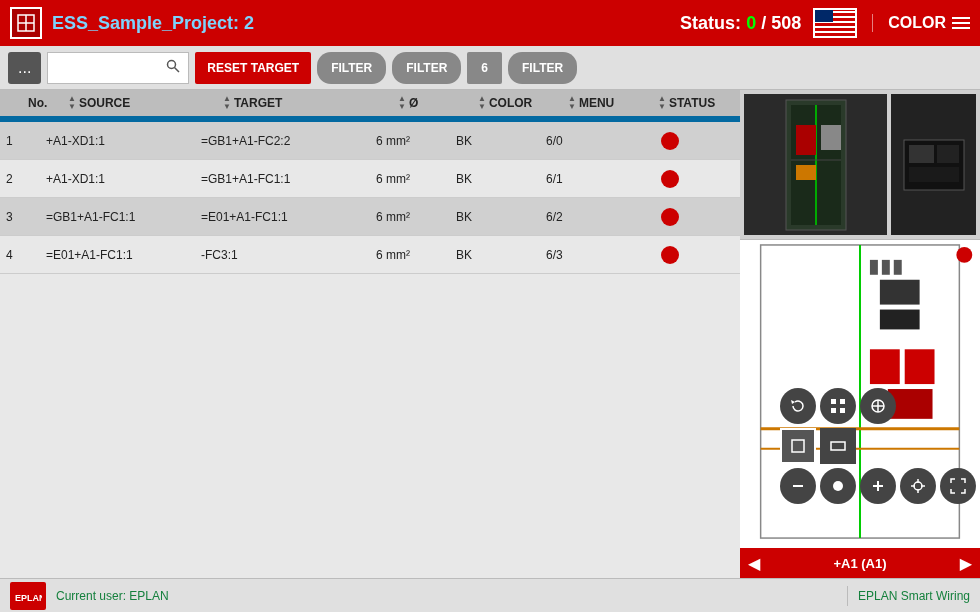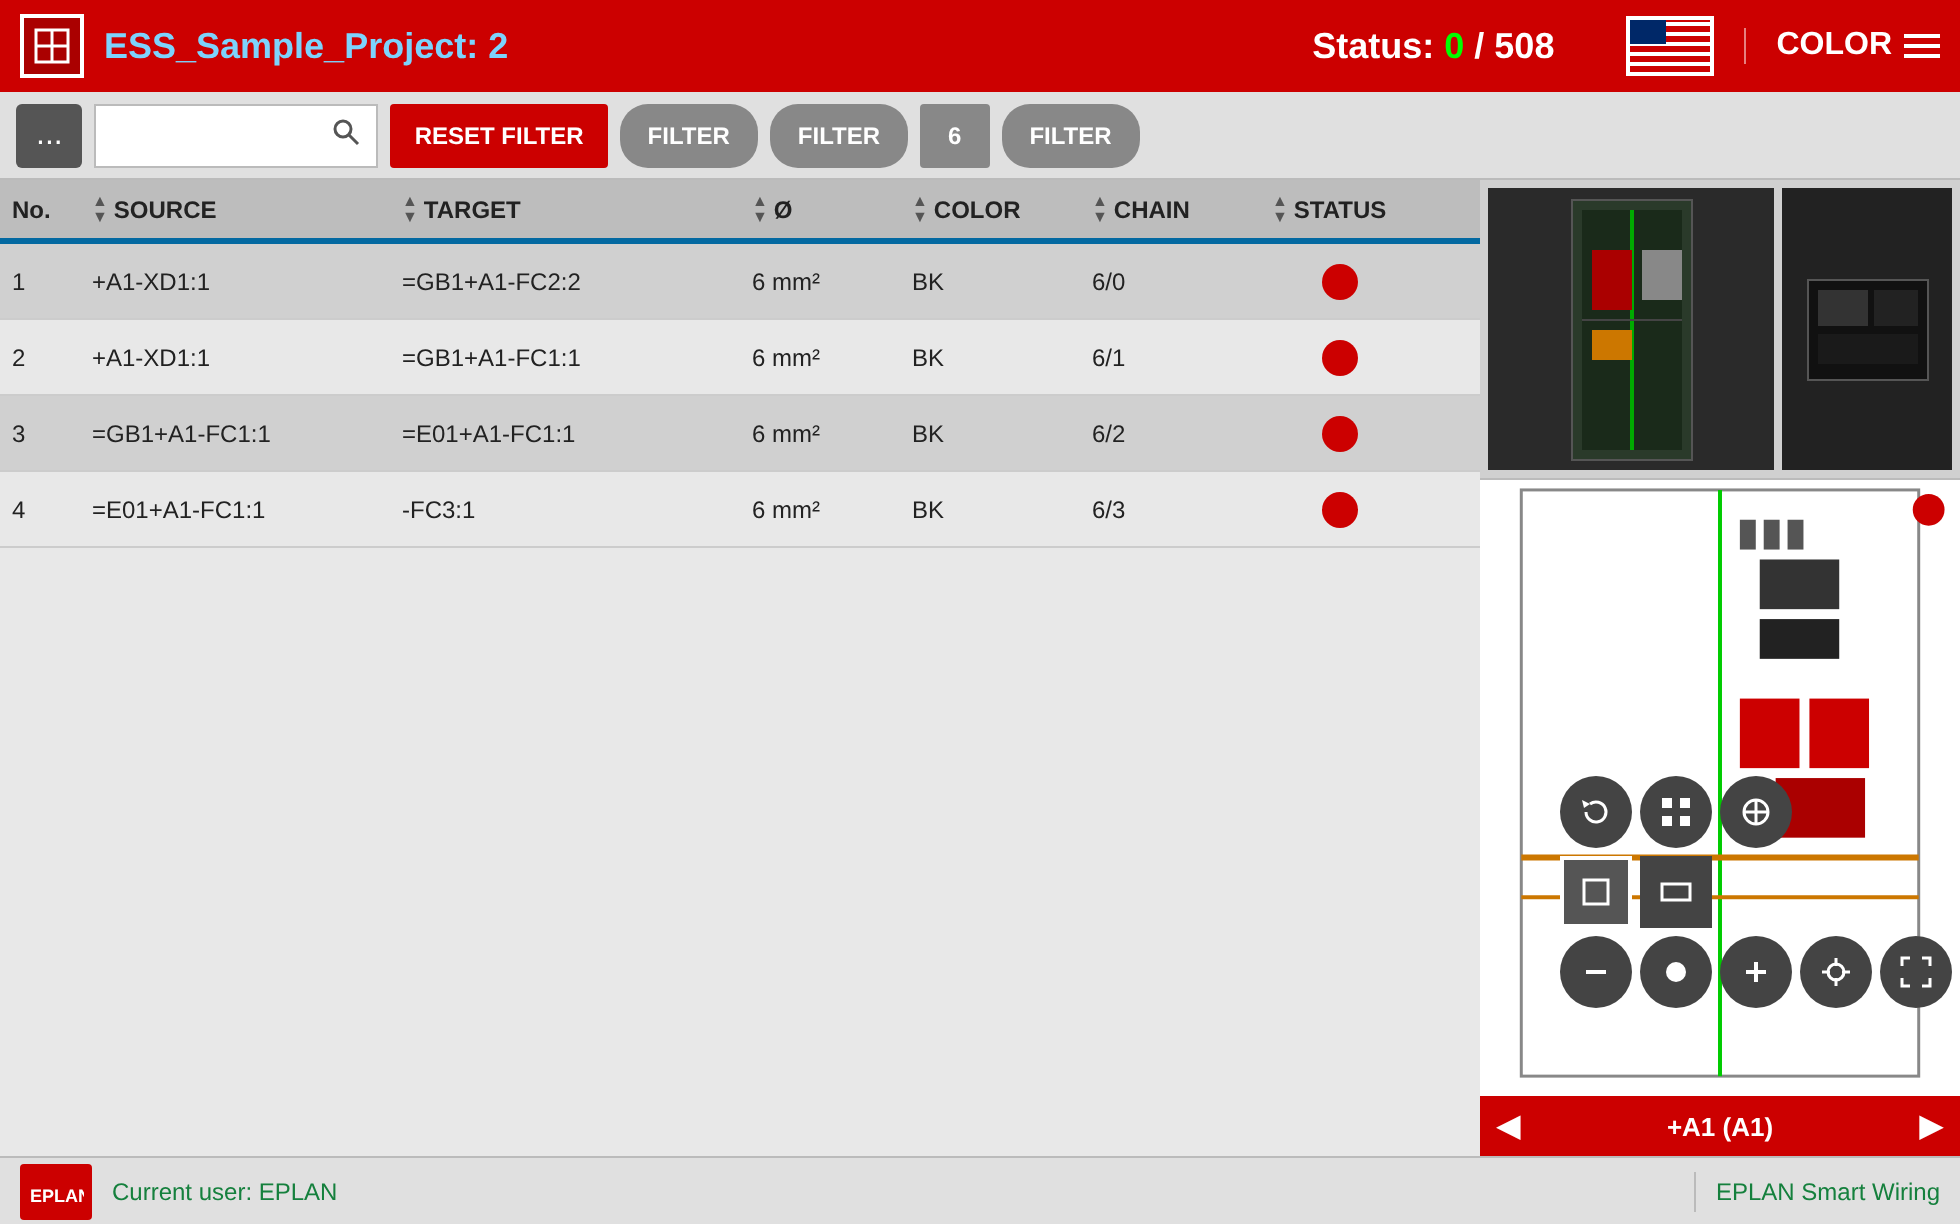--- a/index.html
+++ b/index.html
@@ -25,21 +25,21 @@
     .header-title {
       font-size: 18px;
       font-weight: bold;
       color: #7dd3fc;
       flex: 1;
     }
     .header-status {
       font-size: 18px;
       font-weight: bold;
       color: white;
-      margin-right: 36px;
+      margin-right: 12px;
     }
     .header-status span.count {
       color: #00ff00;
     }
     .header-flag {
       width: 44px; height: 30px;
       border: 2px solid white;
       background: linear-gradient(#cc0000 33%, white 33%, white 66%, #cc0000 66%);
       position: relative;
       margin-right: 15px;
@@ -170,21 +170,22 @@
       flex: 0 0 740px;
       background: #e8e8e8;
       overflow: hidden;
     }
     .table-header {
       display: grid;
       grid-template-columns: 40px 155px 175px 80px 90px 90px 80px 16px;
       background: #bdbdbd;
       height: 32px;
       align-items: center;
-      border-bottom: 3px solid #0369a1;
+      border-bottom: 6px solid #0369a1;
+      padding-left: 22px;
     }
     .col-header {
       font-size: 12px;
       font-weight: bold;
       color: #222;
       padding: 0 6px;
       display: flex;
       align-items: center;
       gap: 3px;
       white-space: nowrap;
@@ -383,21 +384,21 @@
   <button class="dots-btn">...</button>
   <div class="search-box">
     <input class="search-input" type="text" placeholder="" style="">
     <span class="search-icon-svg">
       <svg width="14" height="14" viewBox="0 0 14 14" fill="none">
         <circle cx="5.5" cy="5.5" r="4" stroke="#555" stroke-width="1.5"></circle>
         <line x1="8.5" y1="8.5" x2="13" y2="13" stroke="#555" stroke-width="1.5"></line>
       </svg>
     </span>
   </div>
-  <button class="reset-filter-btn">RESET FILTER</button>
+  <button class="reset-filter-btn">RESET TARGET</button>
   <button class="filter-btn">FILTER</button>
   <button class="filter-btn">FILTER</button>
   <button class="filter-count-btn">6</button>
   <button class="filter-btn">FILTER</button>
 </div>
 
 <div class="main-content">
 
   <div class="table-area">
     <div class="table-header">
@@ -430,21 +431,21 @@
             <span>▲</span>
             <span>▼</span>
           </div>
         <span>COLOR</span>
       </div>
       <div class="col-header">
         <div class="sort-arrows">
             <span>▲</span>
             <span>▼</span>
           </div>
-        <span>CHAIN</span>
+        <span>MENU</span>
       </div>
       <div class="col-header">
         <div class="sort-arrows">
             <span>▲</span>
             <span>▼</span>
           </div>
         <span>STATUS</span>
       </div>
       <div class="scroll-col"></div>
     </div>

